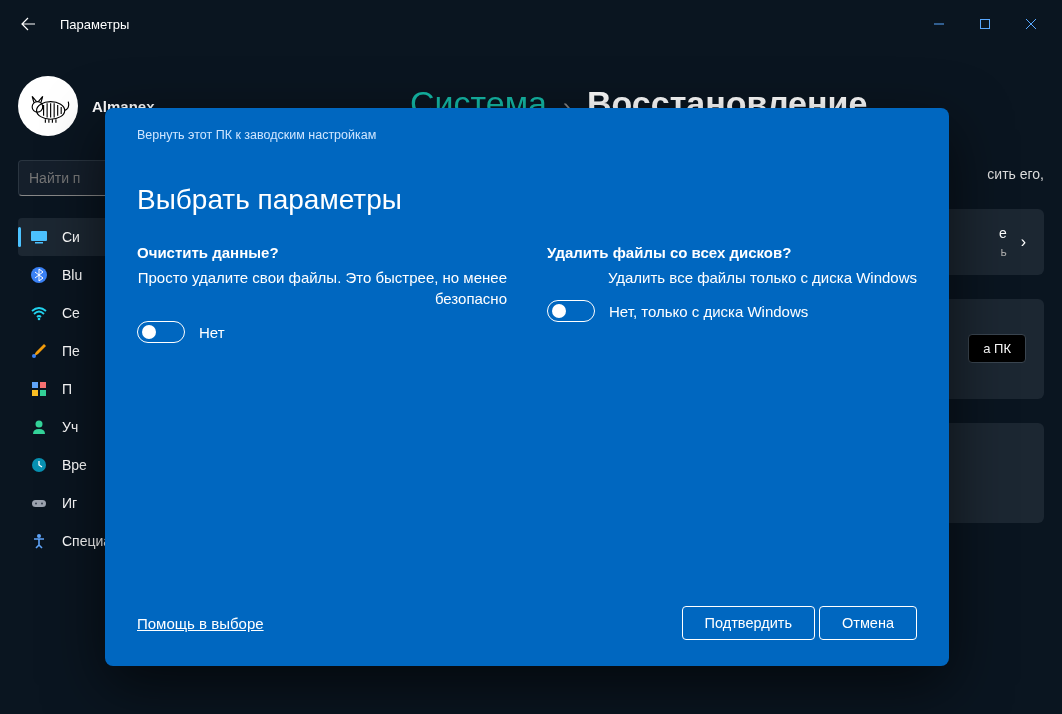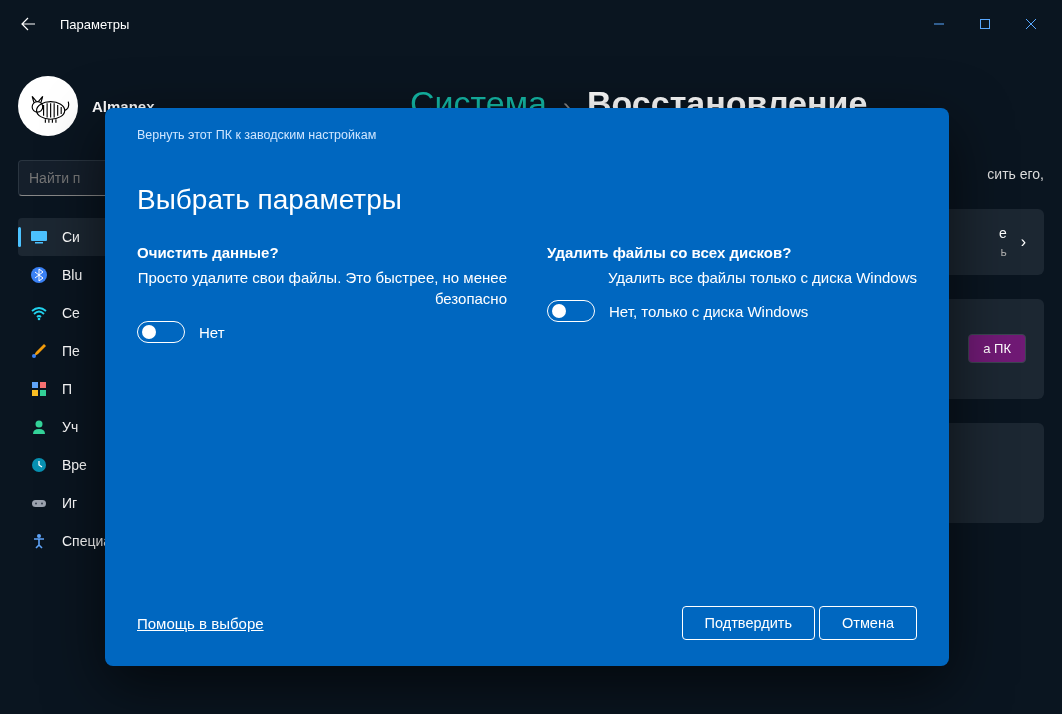--- a/index.html
+++ b/index.html
@@ -41,21 +41,21 @@
 .bc-sep { color: #888; font-size: 24px; font-weight: 400; }
 .bc-page { font-weight: 600; }
 .bc-parent { color: #14b8a6; font-weight: 400; }
 
 
 .bg-desc { font-size: 14px; color: #ddd; margin-top: 42px; line-height: 1.4; }
 .bg-card { background: #1c2732; border-radius: 6px; margin-top: 24px; padding: 16px 18px; display: flex; align-items: center; }
 .bg-card-text { flex: 1; font-size: 14px; }
 .bg-card-sub { font-size: 12px; color: #aaa; margin-top: 4px; }
 .chev { color: #fff; }
-.bg-btn { background: #701a75; border: 1px solid #3a4550; border-radius: 4px; padding: 6px 14px; font-size: 13px; color: #fff; }
+.bg-btn { background: #000000; border: 1px solid #3a4550; border-radius: 4px; padding: 6px 14px; font-size: 13px; color: #fff; }
 .bg-advanced { font-size: 15px; color: #ccc; margin-top: 12px; }
 
 
 .watermark { position: absolute; left: 110px; top: 510px; font-size: 110px; font-weight: 400; color: rgba(255,255,255,0.12); letter-spacing: 2px; font-family: Arial, sans-serif; pointer-events: none; }
 
 
 .dialog { position: absolute; left: 105px; top: 108px; width: 844px; height: 558px; background: #0067c0; border-radius: 8px; box-shadow: 0 20px 60px rgba(0,0,0,0.6); padding: 20px 32px 26px 32px; display: flex; flex-direction: column; }
 .dlg-sub { font-size: 12.5px; color: #cfe6ff; }
 .dlg-title { font-size: 28px; font-weight: 350; margin-top: 42px; color: #fff; }
 .dlg-body { display: flex; gap: 40px; margin-top: 28px; flex: 1; }

